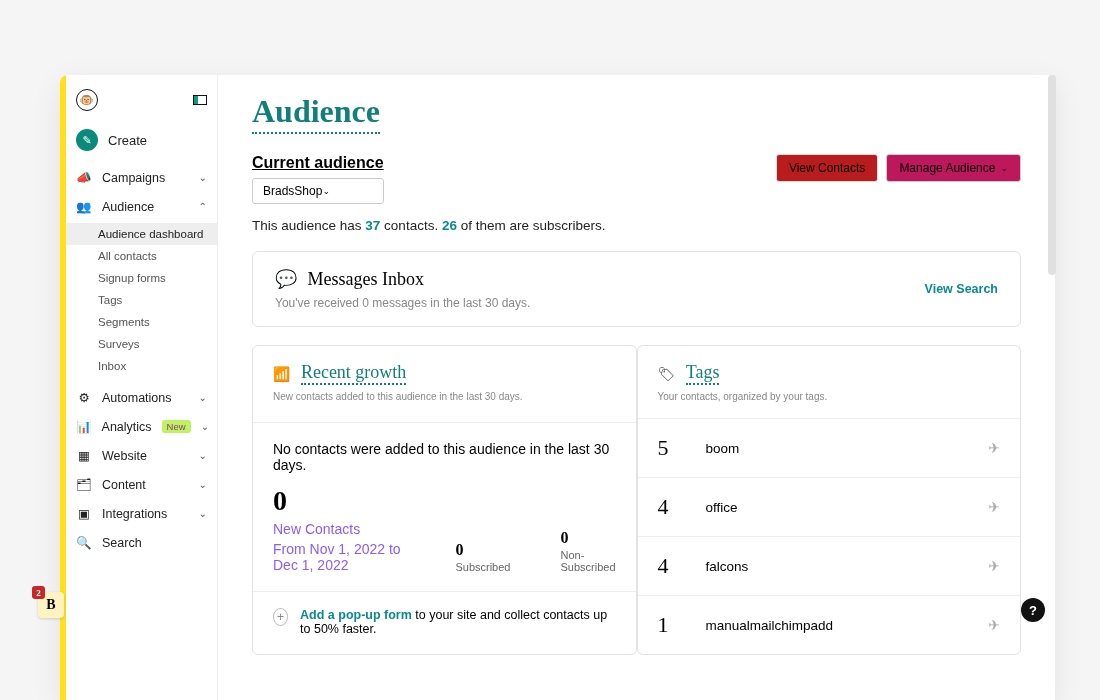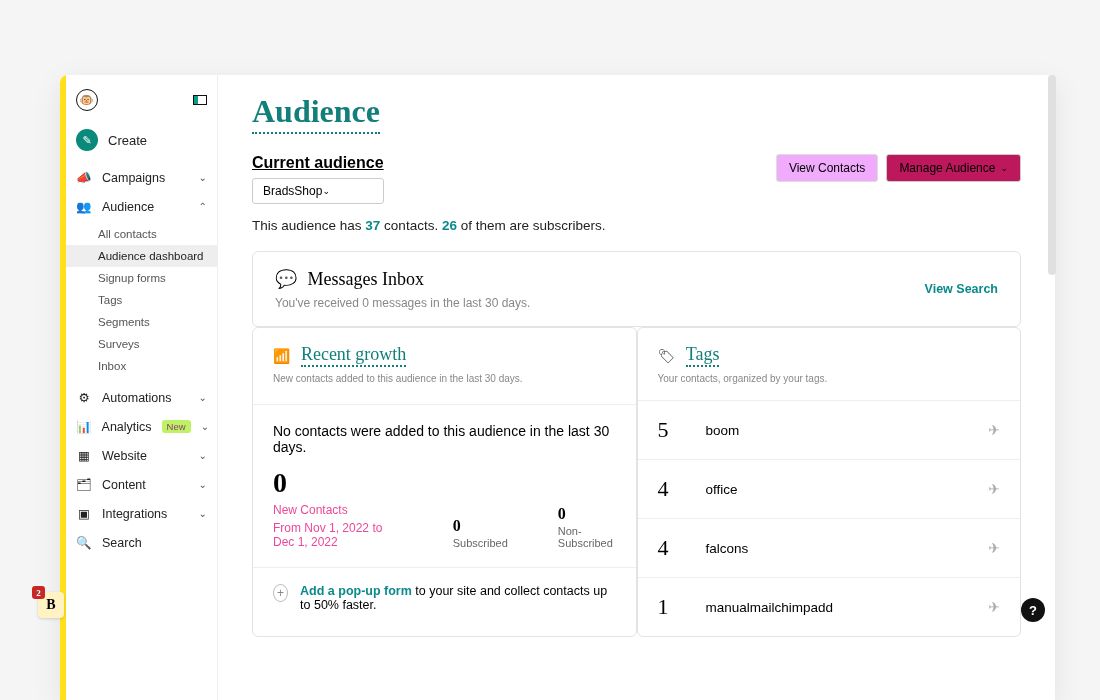--- a/index.html
+++ b/index.html
@@ -141,55 +141,55 @@
       display:flex; align-items:center; gap:0;
       cursor:pointer;
     }
     .audience-select .caret { font-size:9px; }
     .toolbar-right { display:flex; gap:8px; }
     .btn-min {
       border:1px solid #ccc; background:#be185d;
       font-size:12px; padding:6px 12px; border-radius:3px; cursor:pointer;
       display:flex; align-items:center; gap:5px;
     }
-    .btn-min.shaded { background:#f0abfc; border-color:#ddd;}
+    .btn-min.shaded { background:#b91c1c; border-color:#ddd;}
     .btn-min .caret { font-size:9px;}
     .summary-line { margin-top:14px; font-size:13.5px; color:#222; }
     .summary-line .num { color:#0a8a8a; font-weight:600;}
     
     .card {
       border:1px solid #e3e3e3; border-radius:6px; background:#fff;
     }
     .msg-card {
       margin-top:18px; padding:16px 22px;
       display:flex; justify-content:space-between; align-items:center;
     }
     .msg-left .msg-title {
       font-family: Georgia, serif;
       font-size:18px;
       display:flex; align-items:center; gap:10px;
     }
     .msg-left .msg-sub { font-size:12px; color:#888; margin-top:6px;}
     .view-inbox { color:#0a8a8a; font-size:12.5px; font-weight:600; cursor:pointer;}
     
-    .two-col { display:flex; }
+    .two-col { display:flex; margin-top:18px; }
     .col { flex:1; display:flex; flex-direction:column;}
     .section-head { padding:16px 20px; }
     .section-head .sec-title {
       font-family: Georgia, serif; font-size:18px; color:#127f7a;
       border-bottom:2px dotted #127f7a; display:inline-block;
     }
     .section-head .sec-icon { vertical-align:middle; margin-right:6px; color:#444; font-size:14px;}
     .section-head .sec-sub { font-size:10px; color:#888; margin-top:6px;}
     .growth-body { padding:0 20px 18px 20px; border-top:1px solid #eee; margin-top:4px; padding-top:18px;}
     .growth-body .no-contacts { font-size:14px; margin-bottom:12px;}
     .big-zero { font-family: Georgia, serif; font-size:28px; font-weight:bold;}
     .stat-block .s-num { font-family:Georgia,serif; font-size:16px; font-weight:bold;}
     .stat-block .s-lab { font-size:11px; color:#666; margin-top:2px;}
-    .left-meta .meta-lab { font-size:12px; color:#ec4899; margin-top:4px;}
+    .left-meta .meta-lab { font-size:14px; color:#8b5cf6; margin-top:4px;}
     .tip-row {
       border-top:1px solid #eee; padding:16px 20px;
       display:flex; gap:12px; align-items:flex-start; font-size:12.5px;
     }
     .tip-row .plus {
       width:18px;height:18px;border:1px solid #bbb;border-radius:50%;
       display:flex;align-items:center;justify-content:center;color:#888;font-size:12px;
     }
     .tip-row .tip-link { color:#0a8a8a; font-weight:600;}
     
@@ -236,22 +236,22 @@
       <span class="label">Campaigns</span>
       <span class="caret">⌄</span>
     </div>
 
     <div class="nav-row">
       <span class="nav-icon">👥</span>
       <span class="label">Audience</span>
       <span class="caret">⌃</span>
     </div>
     <div class="subnav">
+      <div class="sub-item active">Audience dashboard</div>
       <div class="sub-item">All contacts</div>
-      <div class="sub-item active">Audience dashboard</div>
       <div class="sub-item">Signup forms</div>
       <div class="sub-item">Tags</div>
       <div class="sub-item">Segments</div>
       <div class="sub-item">Surveys</div>
       <div class="sub-item">Inbox</div>
     </div>
 
     <div class="nav-row">
       <span class="nav-icon">⚙</span>
       <span class="label">Automations</span>

